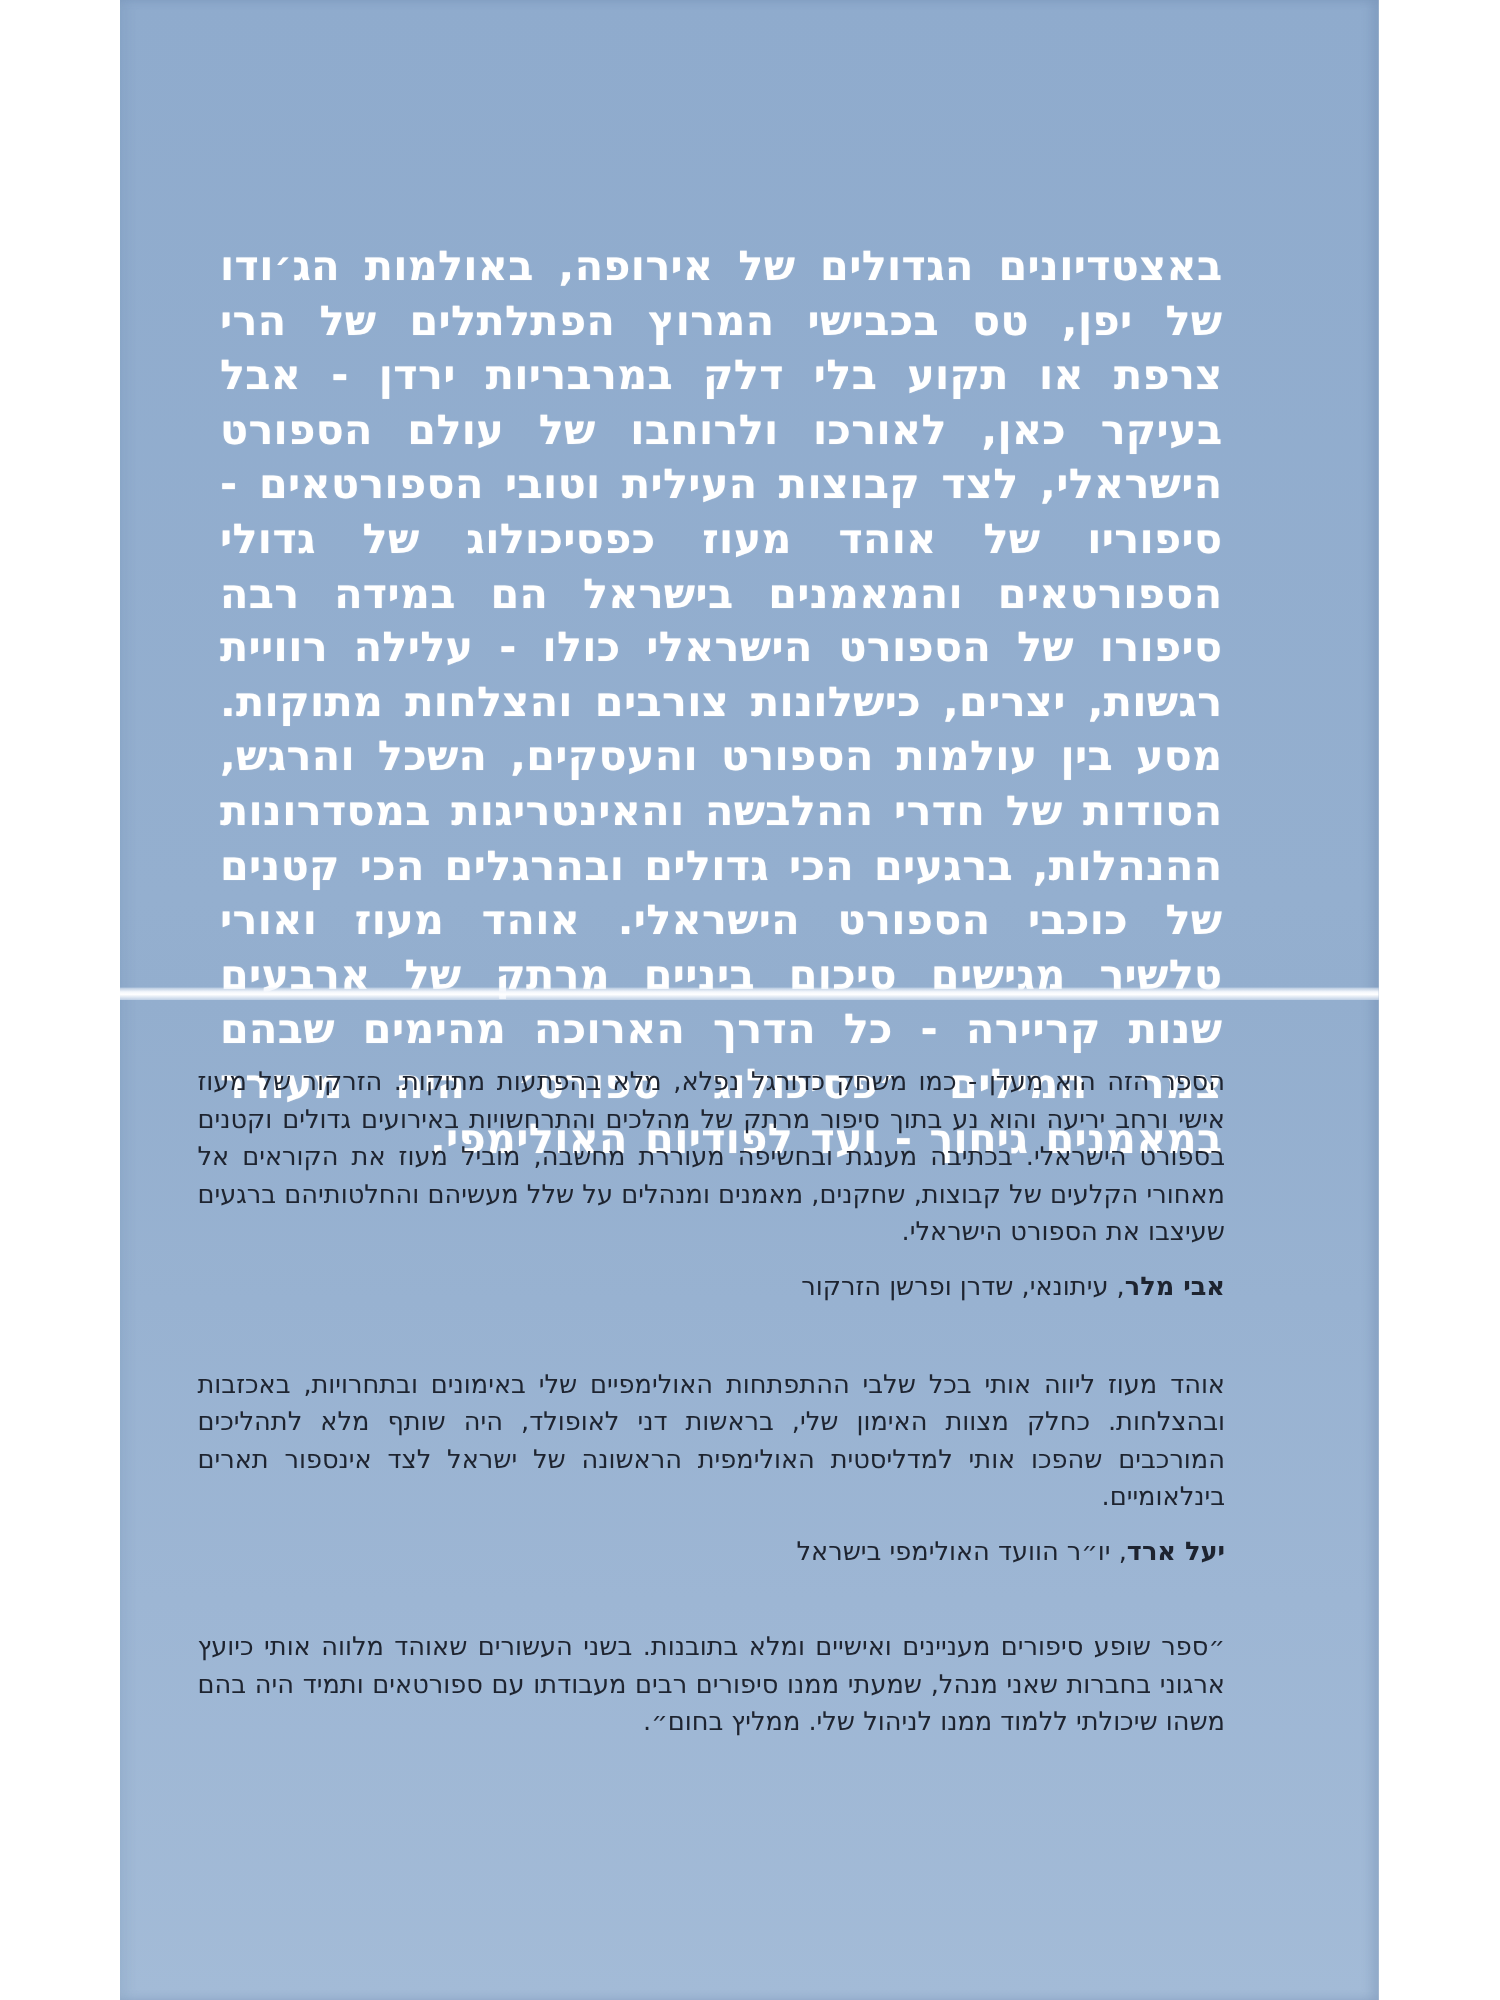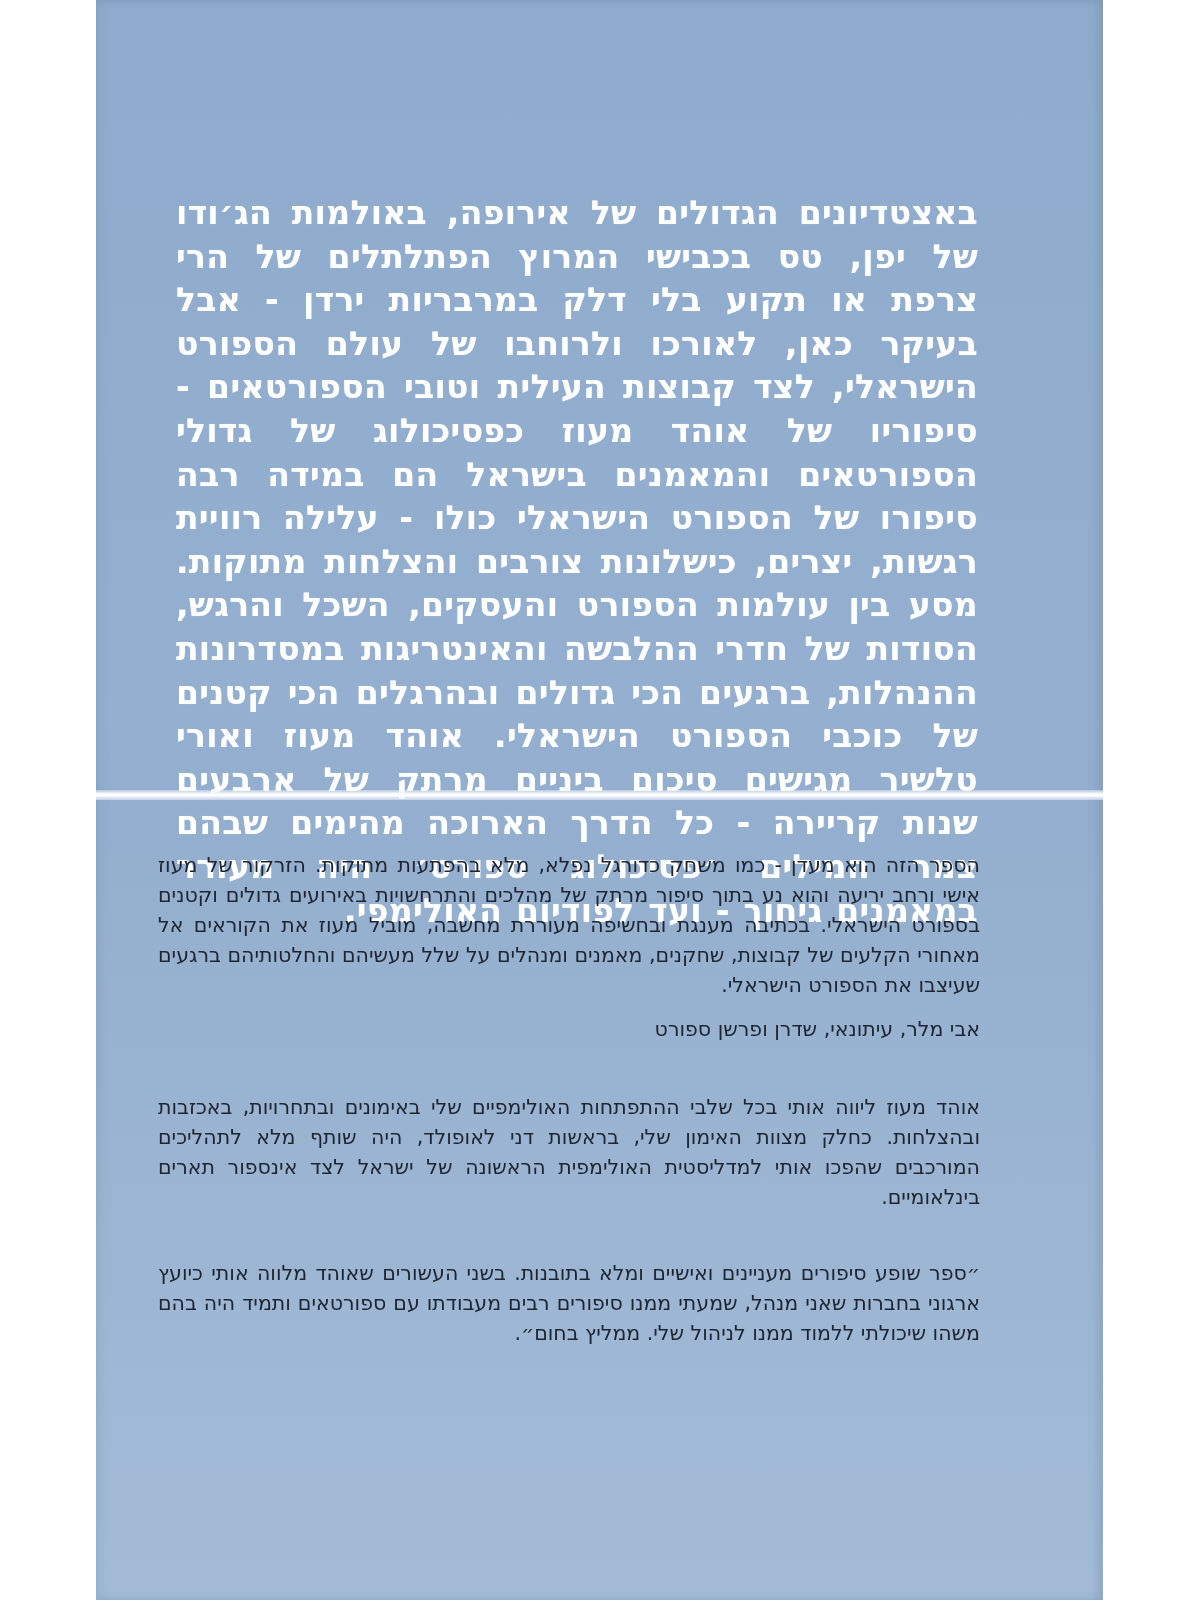--- a/index.html
+++ b/index.html
@@ -59,39 +59,40 @@
       font-size: 20.5px;
       line-height: 30px;
       margin: 0;
     }
     .attribution {
       font-size: 20.5px;
       line-height: 30px;
       margin: 14px 0 0 0;
     }
     .attribution .name {
-      font-weight: normal;
+      font-weight: bold;
     }
     .block { margin-bottom: 58px; }
     .block.b1 { margin-bottom: 48px; }
     .block.b2 { margin-bottom: 46px; }
   </style>
 </head>
 <body>
 
 <div class="cover">
   <p class="top-blurb">באצטדיונים הגדולים של אירופה, באולמות הג׳ודו של יפן, טס בכבישי המרוץ הפתלתלים של הרי צרפת או תקוע בלי דלק במרבריות ירדן - אבל בעיקר כאן, לאורכו ולרוחבו של עולם הספורט הישראלי, לצד קבוצות העילית וטובי הספורטאים - סיפוריו של אוהד מעוז כפסיכולוג של גדולי הספורטאים והמאמנים בישראל הם במידה רבה סיפורו של הספורט הישראלי כולו - עלילה רוויית רגשות, יצרים, כישלונות צורבים והצלחות מתוקות. מסע בין עולמות הספורט והעסקים, השכל והרגש, הסודות של חדרי ההלבשה והאינטריגות במסדרונות ההנהלות, ברגעים הכי גדולים ובהרגלים הכי קטנים של כוכבי הספורט הישראלי. אוהד מעוז ואורי טלשיר מגישים סיכום ביניים מרתק של ארבעים שנות קריירה - כל הדרך הארוכה מהימים שבהם צמר המילים ׳פסיכולוג ספורט׳ היה מעורר במאמנים גיחוך - ועד לפודיום האולימפי.</p>
 
   <div class="divider" style="top:790px;"></div>
 
   <div class="endorsements">
     <div class="block b1">
       <p class="quote">הספר הזה הוא מעדן - כמו משחק כדורגל נפלא, מלא בהפתעות מתוקות. הזרקור של מעוז אישי ורחב יריעה והוא נע בתוך סיפור מרתק של מהלכים והתרחשויות באירועים גדולים וקטנים בספורט הישראלי. בכתיבה מענגת ובחשיפה מעוררת מחשבה, מוביל מעוז את הקוראים אל מאחורי הקלעים של קבוצות, שחקנים, מאמנים ומנהלים על שלל מעשיהם והחלטותיהם ברגעים שעיצבו את הספורט הישראלי.</p>
-      <p class="attribution"><span class="name">אבי מלר</span><span>, עיתונאי, שדרן ופרשן ספורט</span></p>
+      <p class="attribution"><span class="name">אבי מלר</span><span>, עיתונאי, שדרן ופרשן הזרקור</span></p>
     </div>
     <div class="block b2">
       <p class="quote">אוהד מעוז ליווה אותי בכל שלבי ההתפתחות האולימפיים שלי באימונים ובתחרויות, באכזבות ובהצלחות. כחלק מצוות האימון שלי, בראשות דני לאופולד, היה שותף מלא לתהליכים המורכבים שהפכו אותי למדליסטית האולימפית הראשונה של ישראל לצד אינספור תארים בינלאומיים.</p>
+      <p class="attribution"><span class="name">יעל ארד</span><span>, יו״ר הוועד האולימפי בישראל</span></p>
     </div>
     <div class="block">
       <p class="quote">״ספר שופע סיפורים מעניינים ואישיים ומלא בתובנות. בשני העשורים שאוהד מלווה אותי כיועץ ארגוני בחברות שאני מנהל, שמעתי ממנו סיפורים רבים מעבודתו עם ספורטאים ותמיד היה בהם משהו שיכולתי ללמוד ממנו לניהול שלי. ממליץ בחום״.</p>
     </div>
   </div>
 </div>
 
 </body></html>

